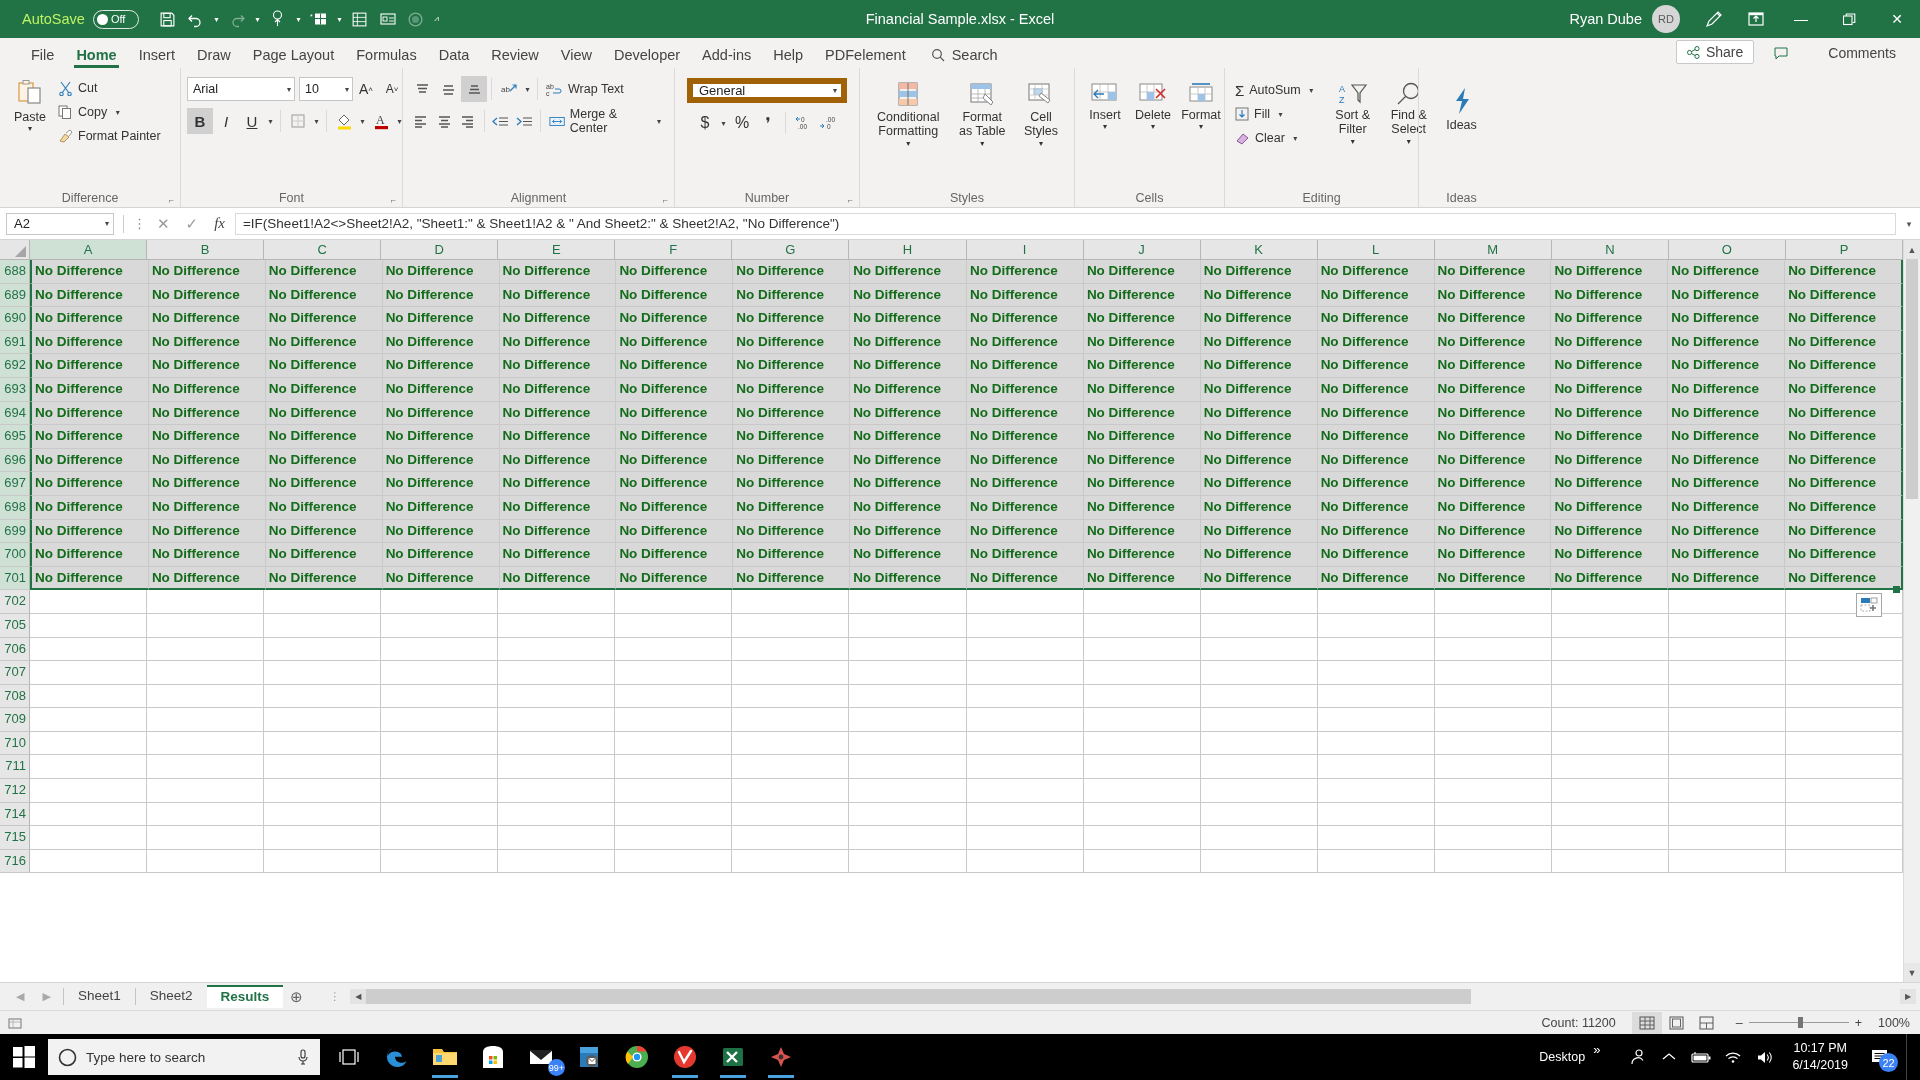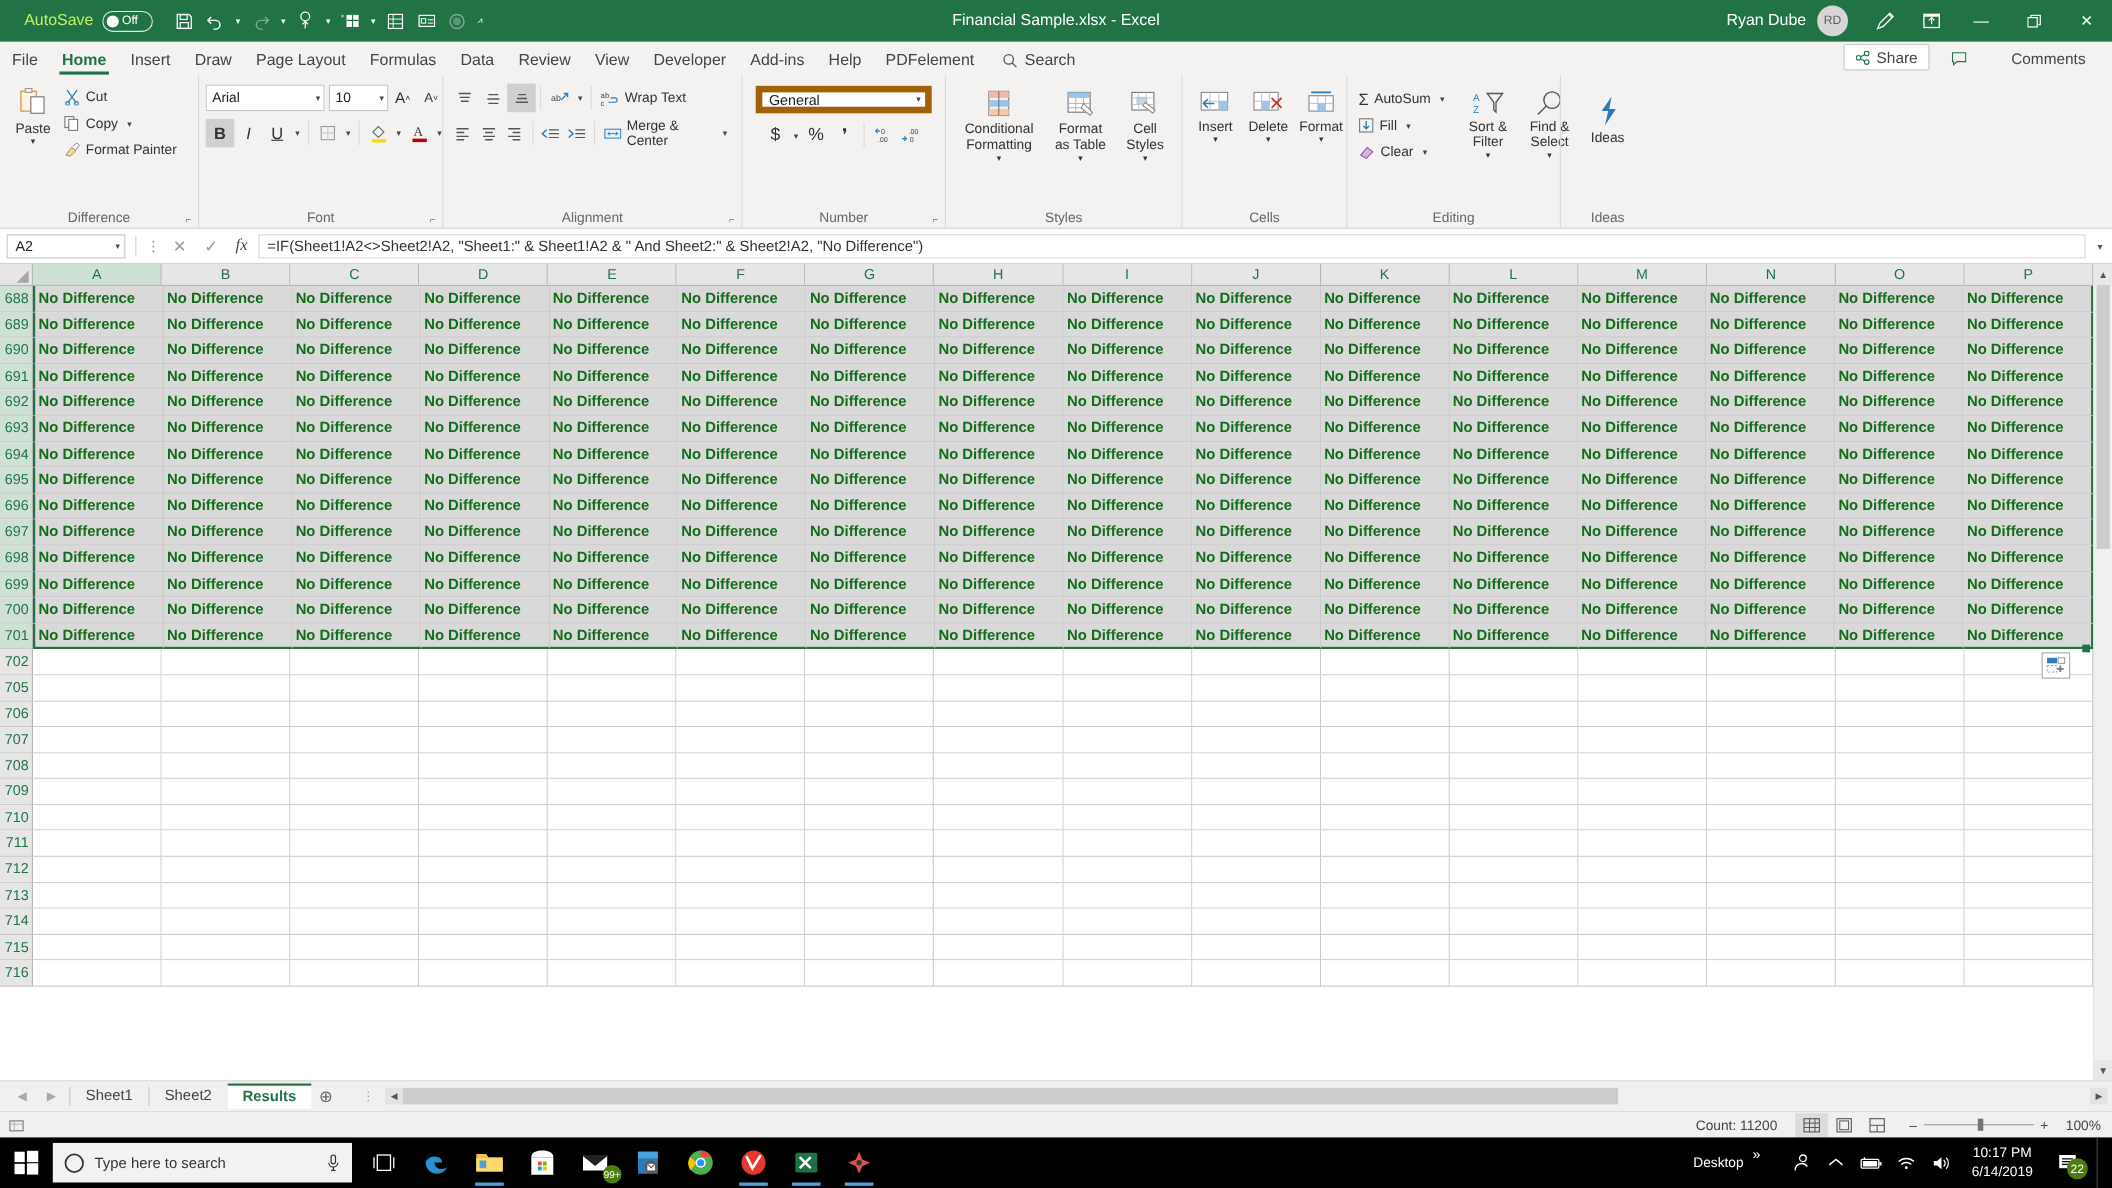--- a/index.html
+++ b/index.html
@@ -44,21 +44,21 @@
   }
   .win-btn {
     width: 46px; height: 38px; display: flex; align-items: center; justify-content: center;
     color: #fff; font-size: 14px;
   }
   .icon-btn { width: 40px; height: 38px; display:flex; align-items:center; justify-content:center; color:#fff; }
 
   
   .ribbon-tabs {
     height: 30px; background: #f3f2f1; display: flex; align-items: flex-end;
-    flex: 0 0 30px; padding-left: 0; position: relative;
+    flex: 0 0 30px; padding-left: 20px; position: relative;
   }
   .rtab {
     font-size: 14.5px; color: #444; padding: 3px 11px 6px 11px; line-height: 1;
     position: relative; white-space: nowrap;
   }
   .rtab.active { color: #217346; font-weight: bold; }
   .rtab.active::after {
     content:''; position:absolute; left: 9px; right: 9px; bottom: 0; height: 3px; background: #217346;
   }
   .search-box { display: flex; align-items: center; gap: 7px; margin-left: 14px; padding-bottom: 5px; color:#444; font-size: 14.5px;}
@@ -190,21 +190,21 @@
   }
   .tb-icons { display:flex; align-items:center; gap: 2px; margin-left: 6px;}
   .tbi { width: 46px; height: 46px; display:flex; align-items:center; justify-content:center; position: relative; }
   .tbi.act::after { content:''; position:absolute; bottom:2px; left:10px; right:10px; height:3px; background:#4aa3df; }
   .tray { margin-left: auto; display:flex; align-items:center; color:#fff; font-size: 12.5px; padding-right: 6px; gap: 2px;}
   .tray .ti { width: 30px; height: 46px; display:flex; align-items:center; justify-content:center; }
   .clock { display:flex; flex-direction:column; align-items:center; justify-content:center; line-height:1.35; padding: 0 10px; font-size:12.5px;}
   .notif { width: 40px; height:46px; display:flex; align-items:center; justify-content:center; position:relative;}
   .notif-badge {
     position:absolute; right: 2px; bottom: 8px; width: 19px; height: 19px; border-radius:50%;
-    background:#4d7c0f; color:#fff; font-size:11px; display:flex; align-items:center; justify-content:center;
+    background:#3b82f6; color:#fff; font-size:11px; display:flex; align-items:center; justify-content:center;
   }
   .desktop-peek { width: 8px; height: 46px; border-left: 1px solid #444; margin-left: 4px;}
   svg { display:block; }
 </style>
 </head>
 <body>
 
 <div class="titlebar">
   <div class="autosave-wrap">
     <span class="autosave-label">AutoSave</span>
@@ -1170,39 +1170,20 @@
             <div class="gcell empty"></div>
             <div class="gcell empty"></div>
             <div class="gcell empty"></div>
             <div class="gcell empty"></div>
             <div class="gcell empty"></div>
             <div class="gcell empty"></div>
             <div class="gcell empty"></div>
             <div class="gcell empty"></div>
           </div>
           <div class="grow">
-            <div class="rhdr">713</div>
-            <div class="gcell empty"></div>
-            <div class="gcell empty"></div>
-            <div class="gcell empty"></div>
-            <div class="gcell empty"></div>
-            <div class="gcell empty"></div>
-            <div class="gcell empty"></div>
-            <div class="gcell empty"></div>
-            <div class="gcell empty"></div>
-            <div class="gcell empty"></div>
-            <div class="gcell empty"></div>
-            <div class="gcell empty"></div>
-            <div class="gcell empty"></div>
-            <div class="gcell empty"></div>
-            <div class="gcell empty"></div>
-            <div class="gcell empty"></div>
-            <div class="gcell empty"></div>
-          </div>
-          <div class="grow">
             <div class="rhdr">714</div>
             <div class="gcell empty"></div>
             <div class="gcell empty"></div>
             <div class="gcell empty"></div>
             <div class="gcell empty"></div>
             <div class="gcell empty"></div>
             <div class="gcell empty"></div>
             <div class="gcell empty"></div>
             <div class="gcell empty"></div>
             <div class="gcell empty"></div>

